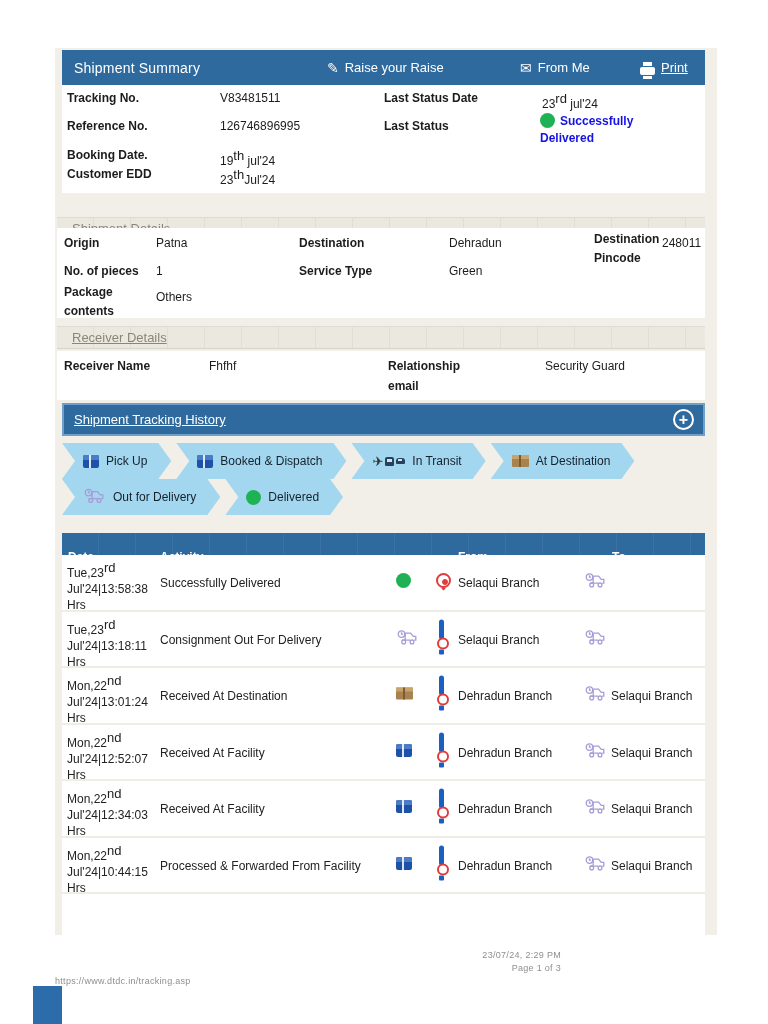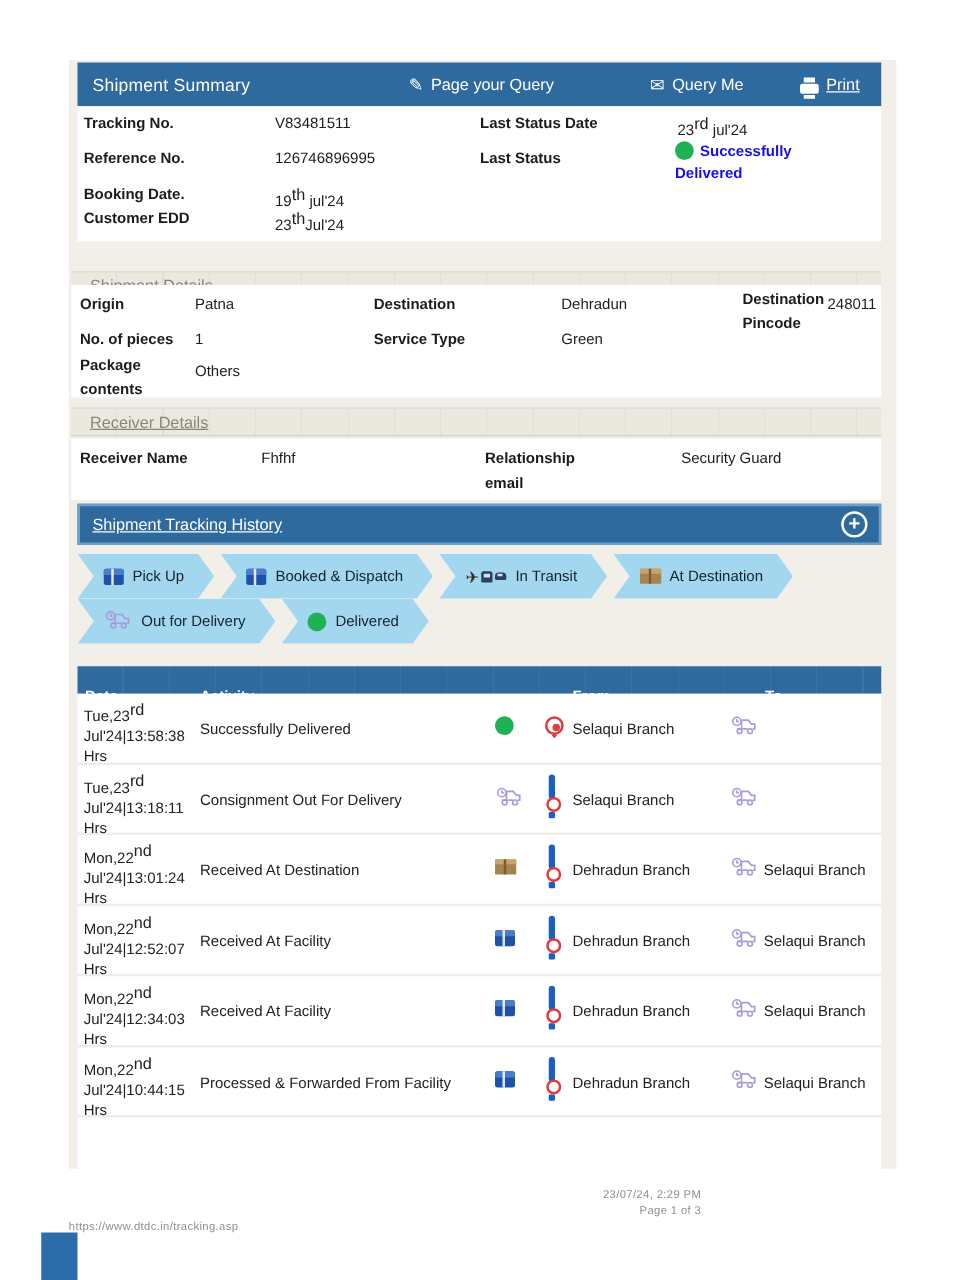--- a/index.html
+++ b/index.html
@@ -103,25 +103,25 @@
 <body>
 
 <div class="page">
   <div class="sheet">
 
     <div class="bar summary-bar">
       <span class="bar-title">Shipment Summary</span>
       <div class="bar-actions">
         <span class="action act-query">
           <span class="glyph">✎</span>
-          <span class="lbl">Page your Query</span>
+          <span class="lbl">Raise your Raise</span>
         </span>
         <span class="action act-mail">
           <span class="glyph">✉</span>
-          <span class="lbl">Query Me</span>
+          <span class="lbl">From Me</span>
         </span>
         <span class="action act-print">
           <span class="printer"></span>
           <span class="lbl">Print</span>
         </span>
       </div>
     </div>
 
     <div class="card summary-card">
       <span class="fld b" style="left:5px;top:6px">Tracking No.</span>

